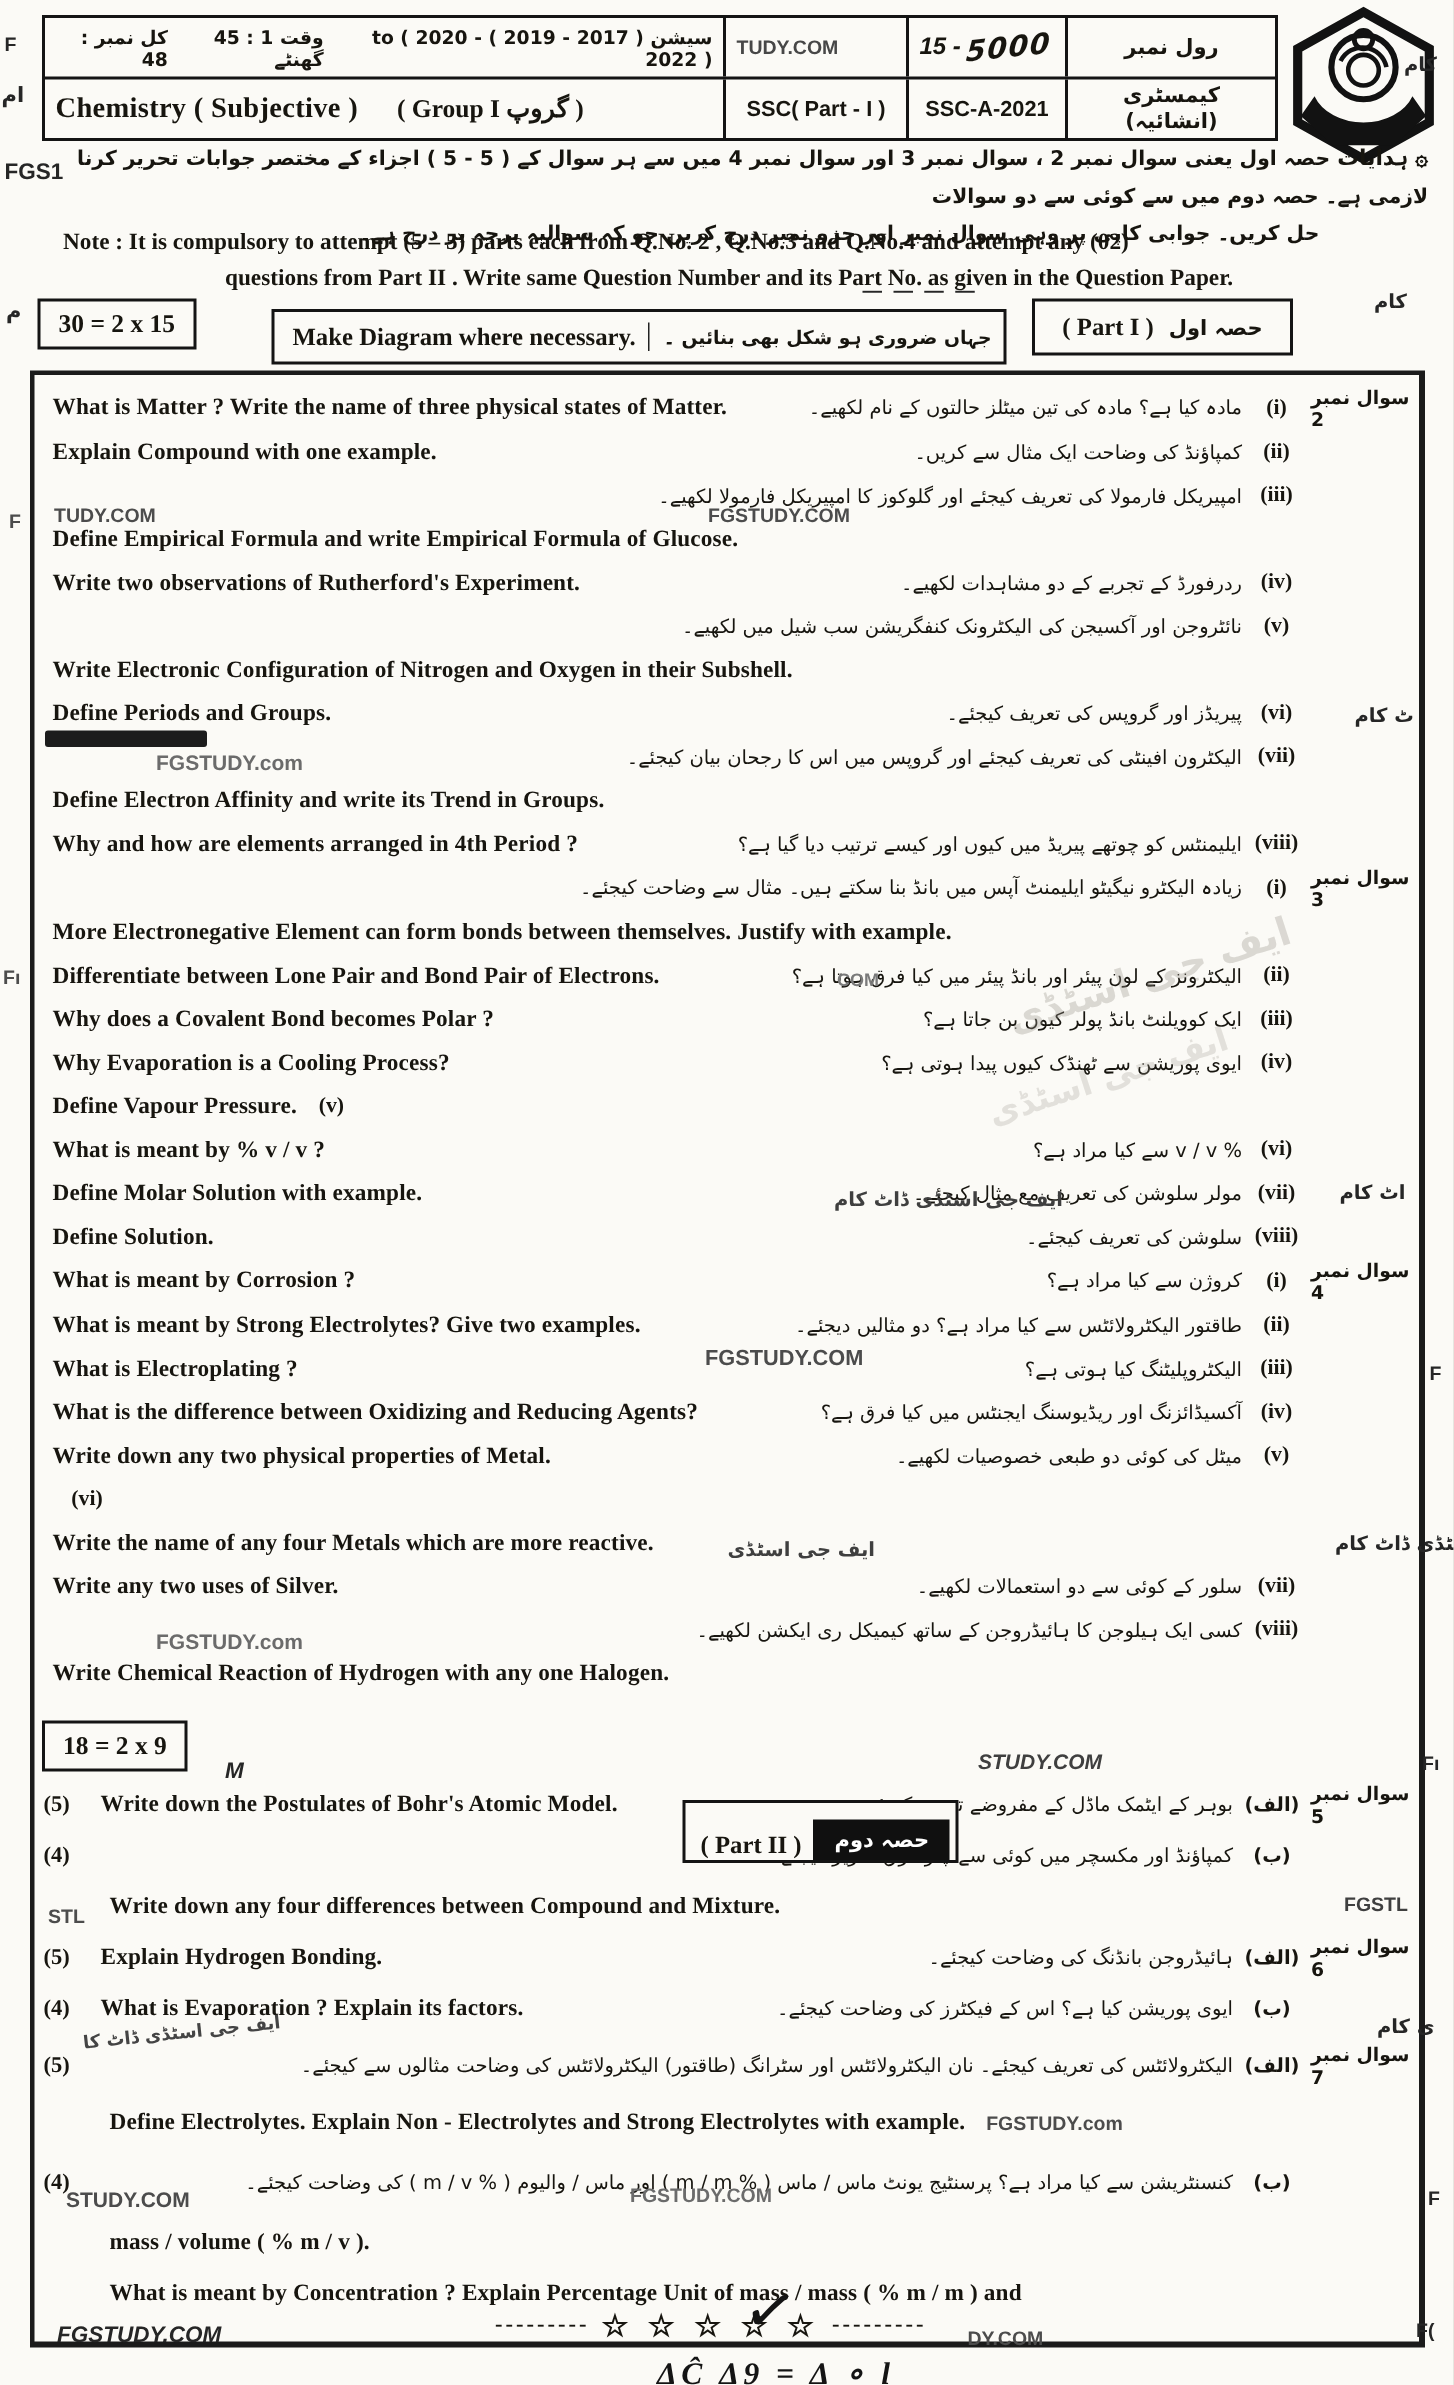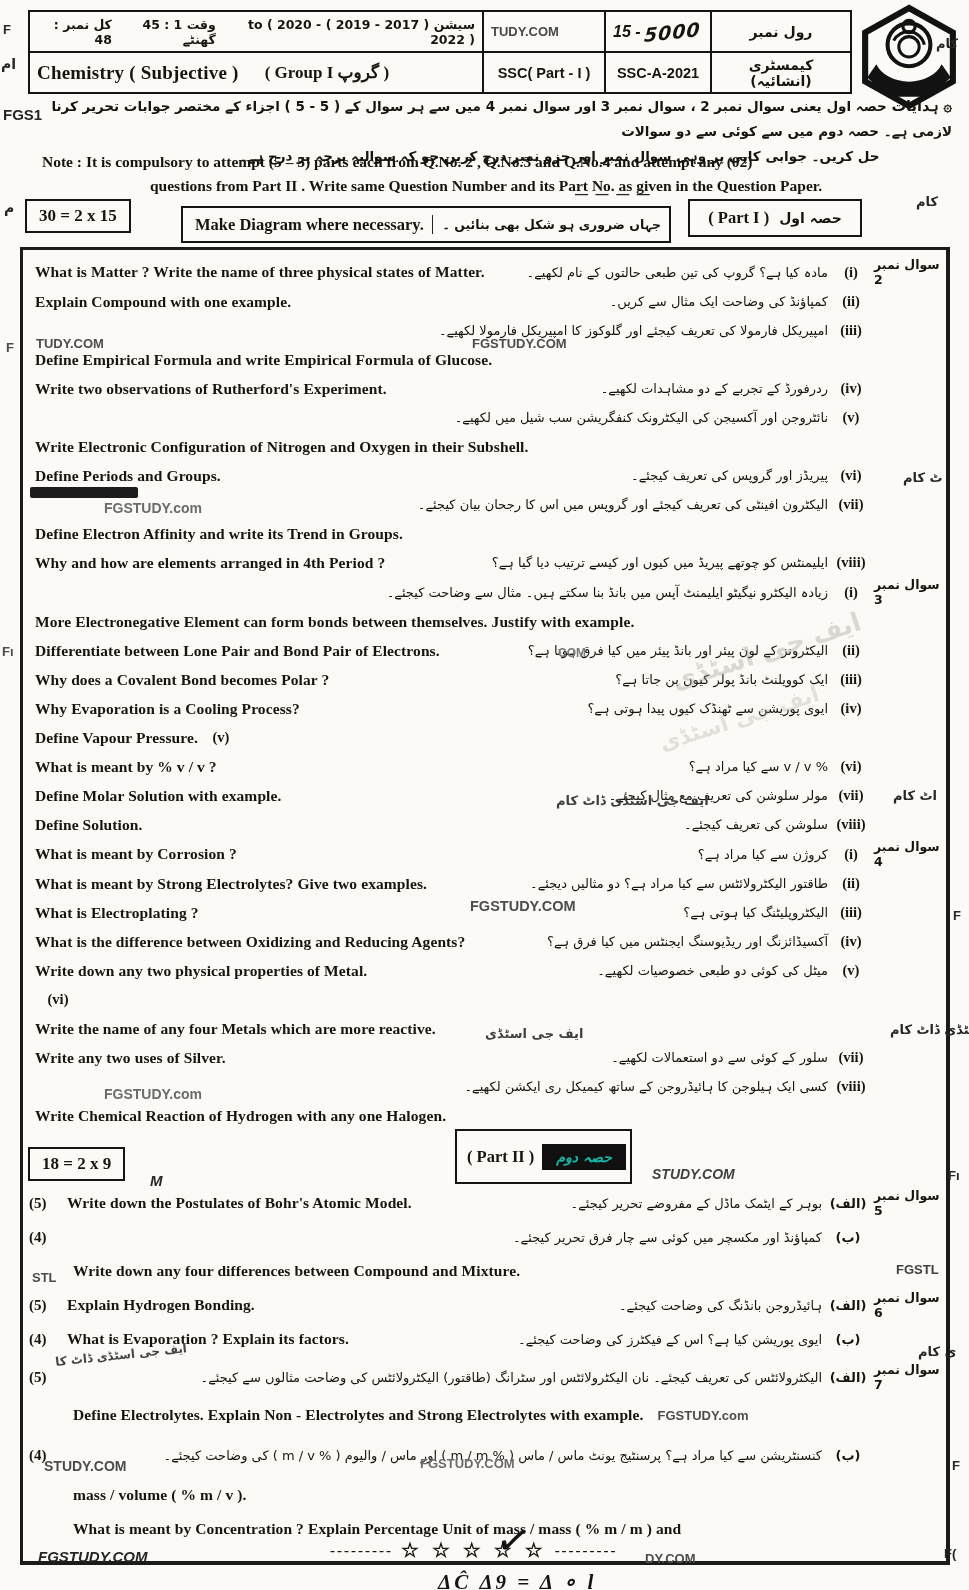--- a/index.html
+++ b/index.html
@@ -37,24 +37,24 @@
   
   .box{border:2.5px solid #141414;font-weight:700;background:#fbfaf6;box-sizing:border-box;}
   .mbox{position:absolute;left:25px;top:199px;padding:5px 12px;font-size:17px;}
   .dbox{position:absolute;left:181px;top:206px;width:490px;height:37px;display:flex;align-items:center;}
   .dbox .den{font-size:16.5px;padding-left:12px;flex:1;}
   .dbox .dur{font-family:"DejaVu Sans",sans-serif;font-size:12.5px;direction:rtl;border-left:1.5px solid #222;
              padding:2px 8px 2px 10px;}
   .p1box{position:absolute;left:688px;top:199px;width:174px;height:38px;display:flex;align-items:center;justify-content:center;gap:10px;}
   .p1box .pen{font-size:16.5px;}
   .p1box .pur{font-family:"DejaVu Sans",sans-serif;font-size:14px;font-weight:700;}
-  .p2box{position:absolute;left:455px;top:1129px;height:55px;display:flex;align-items:center;gap:8px;padding:0 4px 0 10px;}
+  .p2box{position:absolute;left:455px;top:1200px;height:42px;display:flex;align-items:flex-end;gap:8px;padding:0 4px 0 10px;}
   .p2box .pen{font-size:16.5px;}
-  .p2box .inv{background:#101010;color:#14b8a6;font-family:"DejaVu Sans",sans-serif;font-size:14px;
-              font-weight:700;padding:5px 14px;font-style:italic;}
+  .p2box .inv{background:#101010;color:#ffffff;font-family:"DejaVu Sans",sans-serif;font-size:14px;
+              font-weight:700;padding:5px 14px;}
   .b18{position:absolute;left:28px;top:1147px;padding:5px 12px;font-size:17px;}
   
   .bigbox{position:absolute;left:20px;top:247px;width:930px;height:1318px;box-sizing:border-box;
           border:3px solid #1b1b1b;border-right-width:4px;border-bottom-width:4px;
           padding:7px 6px 0 4px;overflow:hidden;}
   .qrow{display:flex;align-items:center;min-height:29px;padding-left:8px;}
   .en{font-weight:700;font-size:15.5px;letter-spacing:.1px;white-space:nowrap;}
   .ur{font-family:"DejaVu Sans",sans-serif;font-size:13px;direction:rtl;flex:1 1 auto;text-align:right;
       margin-left:10px;white-space:nowrap;}
   .rn{flex:none;width:46px;text-align:center;font-weight:700;font-size:14.5px;}
@@ -161,21 +161,21 @@
   </div>
   <div class="box p1box">
     <span class="pen">( Part I )</span>
     <span class="pur">حصہ اول</span>
   </div>
 
   <div class="bigbox">
 
     <div class="qrow">
       <span class="en">What is Matter ? Write the name of three physical states of Matter.</span>
-      <span class="ur">مادہ کیا ہے؟ گروپ کی تین طبعی حالتوں کے نام لکھیے۔</span>
+      <span class="ur">مادہ کیا ہے؟ مادہ کی تین میٹلز حالتوں کے نام لکھیے۔</span>
       <span class="rn">(i)</span>
       <span class="ql">سوال نمبر 2</span>
     </div>
     <div class="qrow">
       <span class="en">Explain Compound with one example.</span>
       <span class="ur">کمپاؤنڈ کی وضاحت ایک مثال سے کریں۔</span>
       <span class="rn">(ii)</span>
       <span class="ql"></span>
     </div>
     <div class="qrow">

